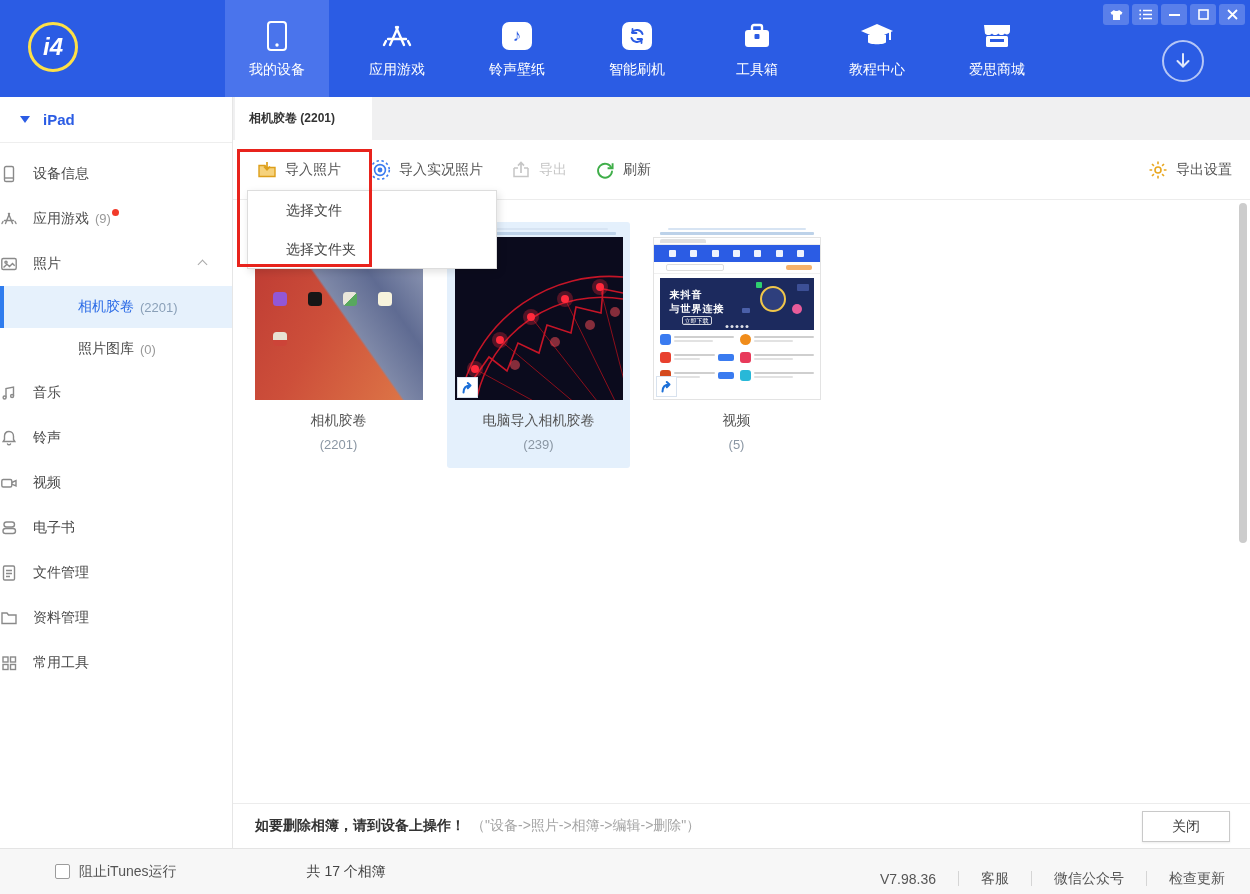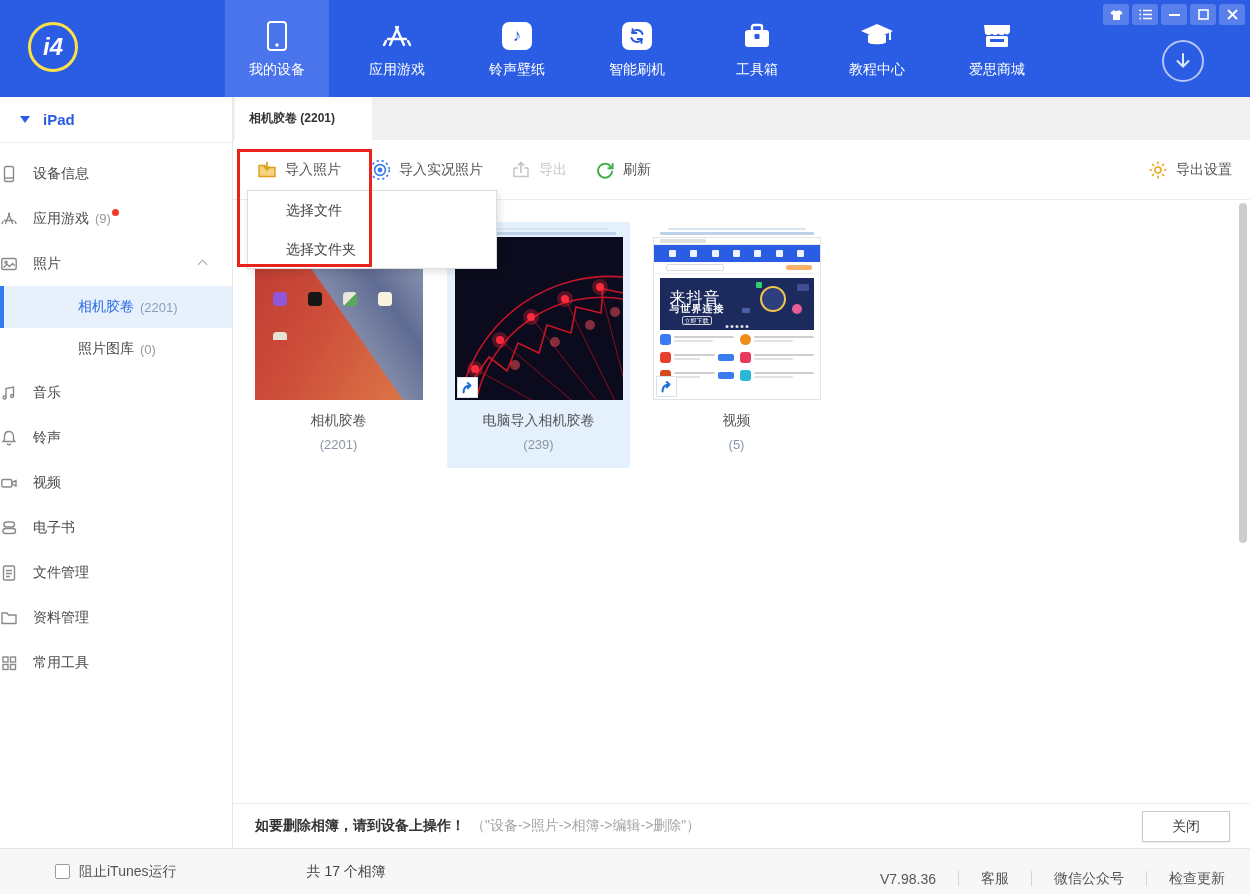--- a/index.html
+++ b/index.html
@@ -72,21 +72,21 @@
   
   .thumb3 { background:#fff; border:1px solid #e3e3e3; }
   .t3-tabstrip { height:6px; background:#fdfdfd; border-bottom:1px solid #ececec; }
   .t3-tabstrip div { width:46px; height:4px; background:#e0e0e0; margin:1px 0 0 6px; border-radius:2px 2px 0 0; }
   .t3-nav { height:17px; background:#2b5ce4; display:flex; align-items:center; justify-content:space-around; padding:0 8px; }
   .t3-nav i { width:7px; height:7px; background:rgba(255,255,255,.92); border-radius:1px; }
   .t3-chrome { height:12px; background:#fff; border-bottom:1px solid #f0f0f0; position:relative; }
   .t3-chrome .box { position:absolute; left:12px; top:2px; width:58px; height:7px; border:1px solid #ddd; border-radius:2px; }
   .t3-chrome .odot { position:absolute; right:8px; top:3px; width:26px; height:5px; background:#f6b26b; border-radius:2px; }
   .t3-banner { position:relative; height:52px; background:#1c2a5e; margin:4px 6px 0; overflow:hidden; }
-  .t3-b1 { position:absolute; left:10px; top:10px; color:#fff; font-size:16px; font-weight:normal; letter-spacing:1px; }
+  .t3-b1 { position:absolute; left:10px; top:10px; color:#fff; font-size:10px; font-weight:bold; letter-spacing:1px; }
   .t3-b2 { position:absolute; left:10px; top:24px; color:#fff; font-size:10px; font-weight:bold; letter-spacing:1px; }
   .t3-btn { position:absolute; left:22px; top:38px; width:30px; height:9px; border:1px solid rgba(255,255,255,.8); border-radius:2px; color:#fff; font-size:6px; line-height:8px; text-align:center; }
   .t3-dots { position:absolute; left:50%; bottom:2px; transform:translateX(-50%); display:flex; gap:2px; }
   .t3-dots i { width:3px; height:3px; border-radius:50%; background:rgba(255,255,255,.85); }
   .conf { position:absolute; border-radius:1px; }
   .t3-rows { display:flex; gap:6px; padding:4px 6px; }
   .t3-col { flex:1; }
   .t3-row { display:flex; align-items:center; gap:3px; margin-bottom:7px; }
   .t3-ico { width:11px; height:11px; border-radius:3px; flex:none; }
   .t3-lines { flex:1; }

